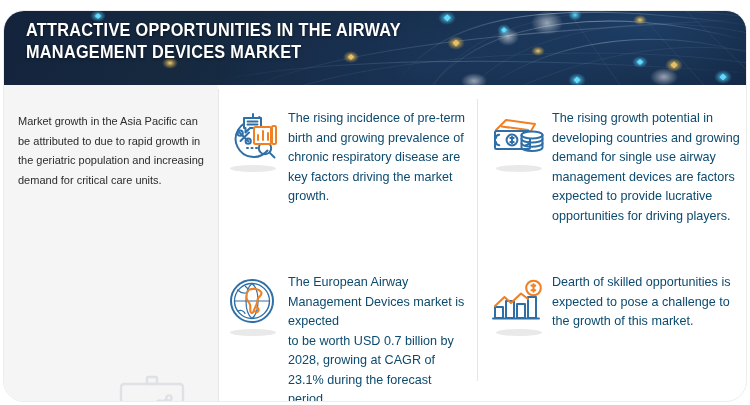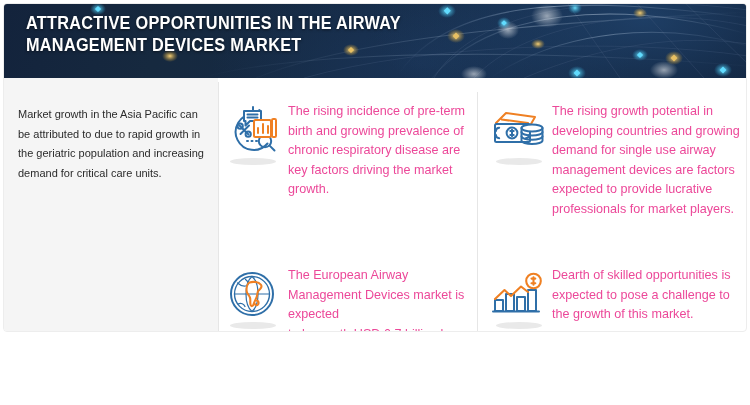--- a/index.html
+++ b/index.html
@@ -16,25 +16,25 @@
   #infographic {
     position: relative;
     width: 750px;
     height: 405px;
     box-sizing: border-box;
     background: #ffffff;
   }
   .card {
     position: absolute;
     left: 3px;
-    top: 3px;
+    top: 10px;
     width: 744px;
-    height: 329px;
+    height: 392px;
     box-sizing: border-box;
-    border-radius: 4px;
+    border-radius: 21px;
     border: 1px solid #ededed;
     background: #ffffff;
     overflow: hidden;
   }
 
   
   .header {
     position: absolute;
     left: 0;
     top: 0;
@@ -123,21 +123,21 @@
     height: 7px;
     border-radius: 50%;
     background: #e9e9e9;
   }
   .cell .cell-text {
     position: absolute;
     left: 64px;
     top: 0px;
     font-size: 12.6px;
     line-height: 19.5px;
-    color: #ec4899;
+    color: #0c4a6e;
     white-space: pre-line;
   }
 
   .cell-a { left: 220px; top: 98px;  width: 248px; }
   .cell-b { left: 486px; top: 98px;  width: 252px; }
   .cell-c { left: 220px; top: 262px; width: 248px; }
   .cell-d { left: 486px; top: 262px; width: 252px; }
 
   .cell-b .cell-text { left: 62px; }
   .cell-d .cell-text { left: 62px; }
@@ -293,21 +293,21 @@
           <rect x="5" y="22" width="35" height="18" rx="1.5" fill="#ffffff"></rect>
           <circle cx="22" cy="31" r="5.4"></circle>
           <path d="M22 27.8 v6.4 M20.3 29 h3.4 M20.3 33 h3.4"></path>
           <path d="M9.2 25.8 a3.6 3.6 0 0 0 -3.4 3.4 M35.8 25.8 a3.6 3.6 0 0 1 3.4 3.4 M9.2 36.2 a3.6 3.6 0 0 1 -3.4 -3.4 M35.8 36.2 a3.6 3.6 0 0 0 3.4 -3.4"></path>
           <ellipse cx="42" cy="26" rx="10.5" ry="3.6" fill="#ffffff"></ellipse>
           <path d="M31.5 26 v12.5 a10.5 3.6 0 0 0 21 0 V26"></path>
           <path d="M31.5 30 a10.5 3.6 0 0 0 21 0 M31.5 34.2 a10.5 3.6 0 0 0 21 0"></path>
         </g>
       </svg>
       <div class="icon-shadow"></div>
-      <div class="cell-text">The rising growth potential in developing countries and growing demand for single use airway management devices are factors expected to provide lucrative professionals for market players.</div>
+      <div class="cell-text">The rising growth potential in developing countries and growing demand for single use airway management devices are factors expected to provide lucrative opportunities for driving players.</div>
     </div>
 
     <div class="cell cell-c">
       <svg class="icon" viewBox="0 0 58 58">
         <g fill="none" stroke="#2f6fa8" stroke-width="2" stroke-linecap="round" stroke-linejoin="round">
           <circle cx="28" cy="28" r="21"></circle>
           <circle cx="28" cy="28" r="17.5" stroke-width="1.4"></circle>
           <path d="M10.5 28 h35" stroke-width="1.2"></path>
           <path d="M28 10.5 C20 17 20 39 28 45.5 C36 39 36 17 28 10.5" stroke-width="1.2"></path>
           <path d="M13.5 17 C17 20 21 20.5 23 19.5 C25 18.5 24 15 21.5 13.5" stroke-width="1.3"></path>

